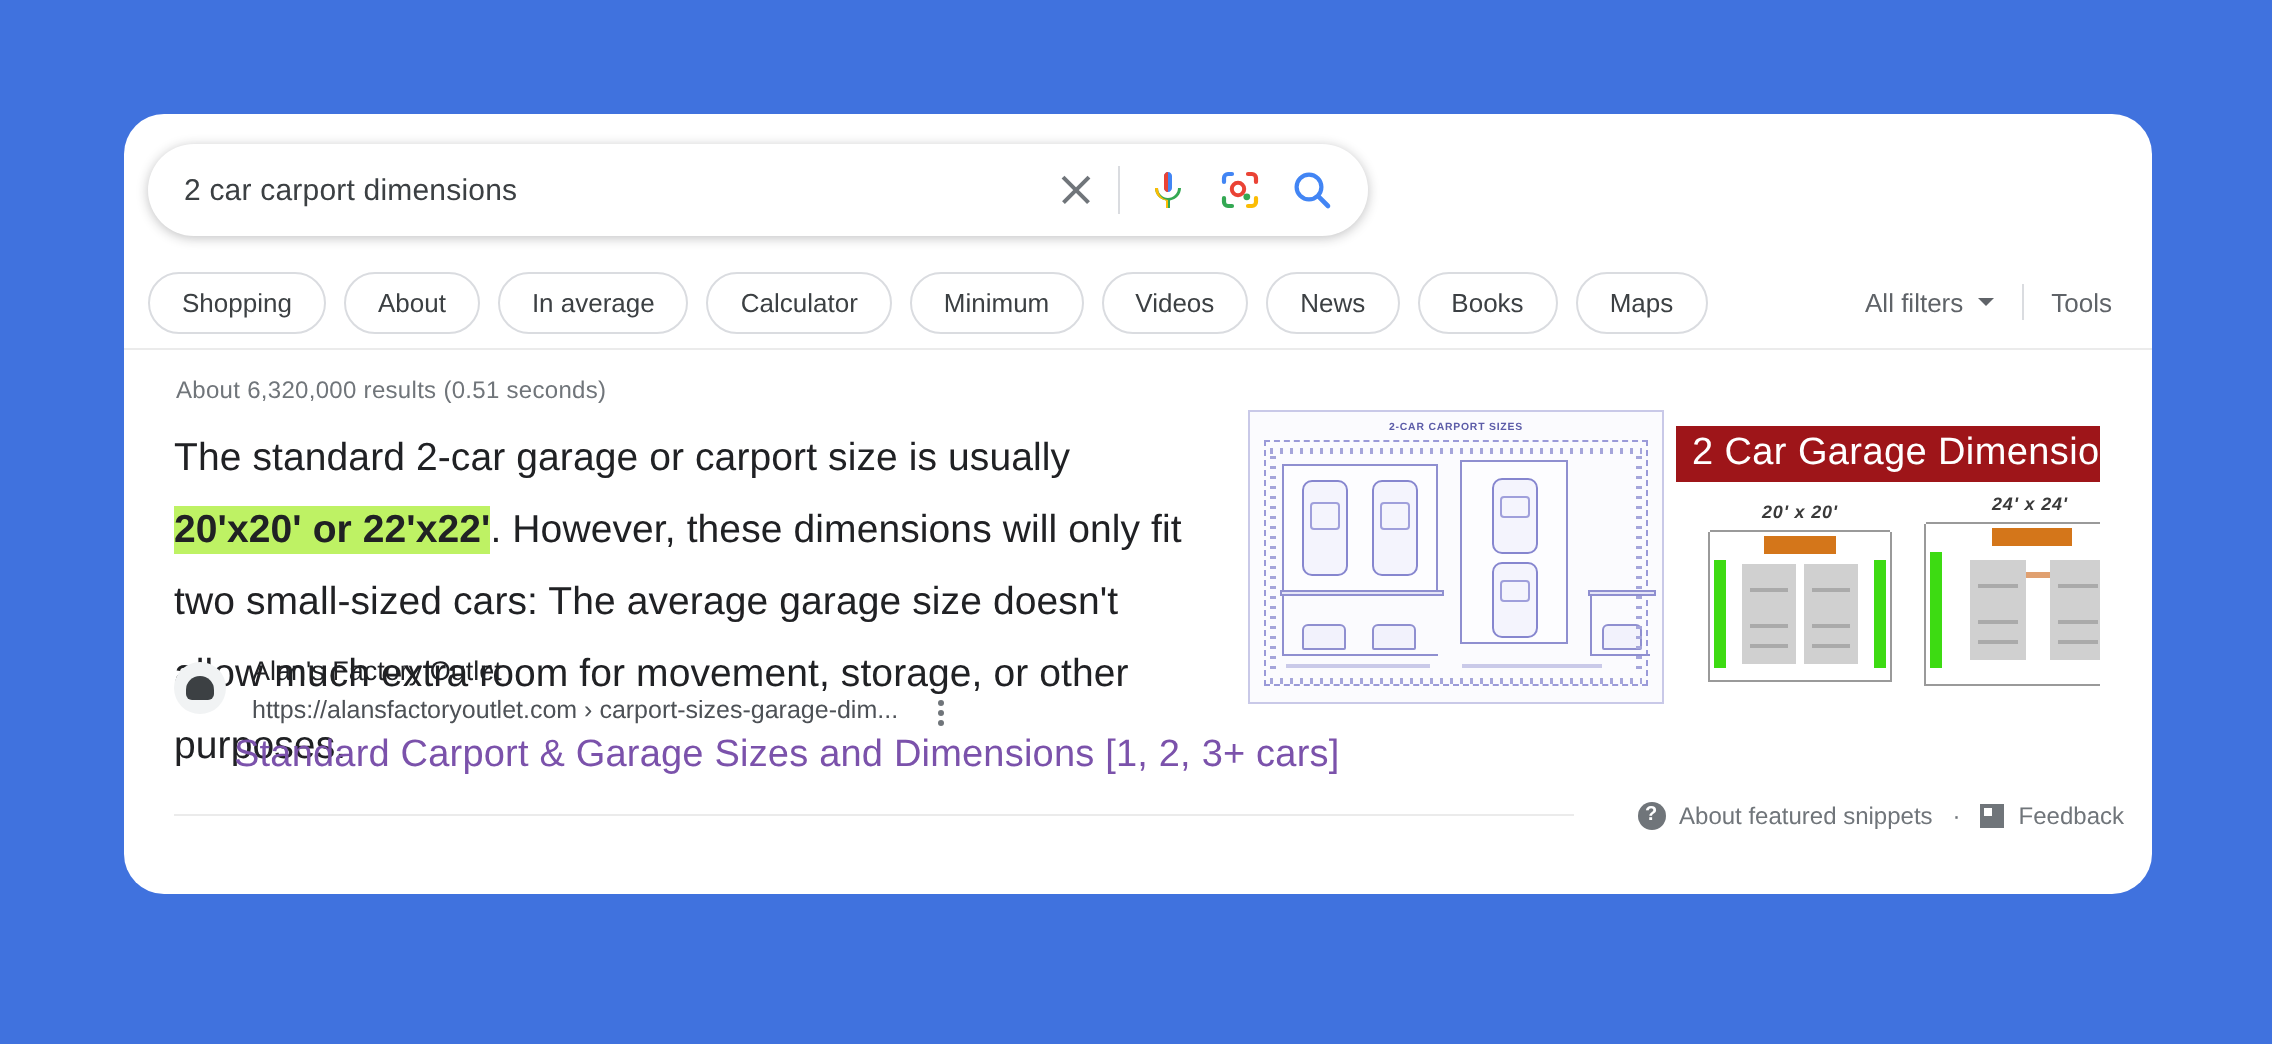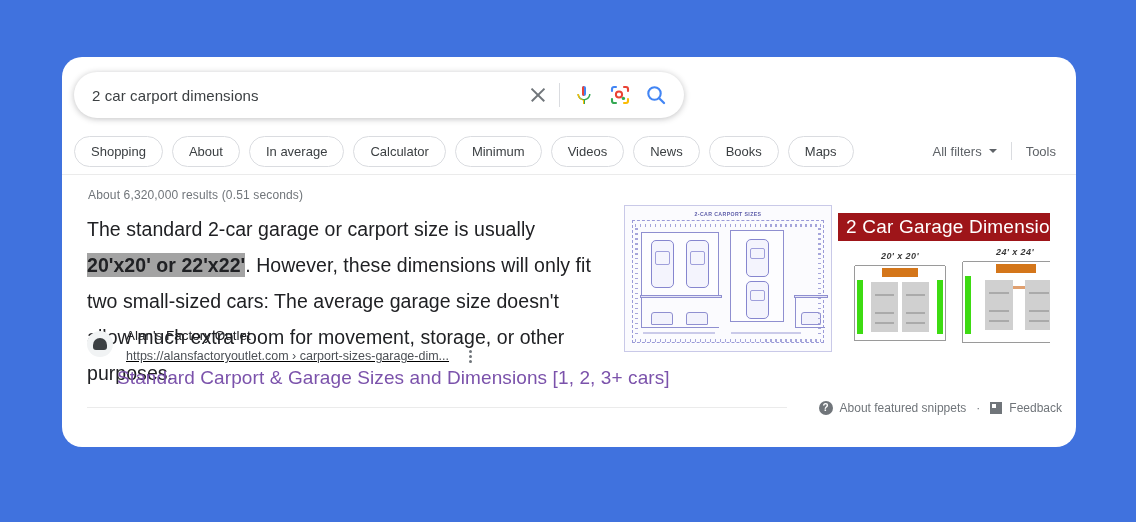--- a/index.html
+++ b/index.html
@@ -173,21 +173,21 @@
     left: 25px;
     top: 154px;
     width: 512px;
     font-size: 19.5px;
     line-height: 36px;
     color: #202124;
     letter-spacing: 0.05px;
   }
   .snippet b {
     font-weight: 700;
-    background: #a3a3a3;
+    background: #bef264;
     padding: 1px 0;
   }
 
   
   .source-block {
     position: absolute;
     left: 25px;
     top: 270px;
     display: flex;
     align-items: flex-start;
@@ -209,23 +209,22 @@
     border-radius: 7px 7px 3px 3px;
   }
   .source-text { margin-left: 13px; }
   .source-name {
     font-size: 13.5px;
     color: #202124;
     line-height: 18px;
   }
   .source-url-line {
     display: flex;
-    align-items: center;
+    align-items: flex-start;
     margin-top: 2px;
-    text-decoration: underline;
   }
   .source-url {
     font-size: 12.5px;
     color: #4d5156;
     line-height: 16px;
     white-space: nowrap;
   }
   .kebab {
     width: 18px; height: 18px;
     margin-left: 12px;

